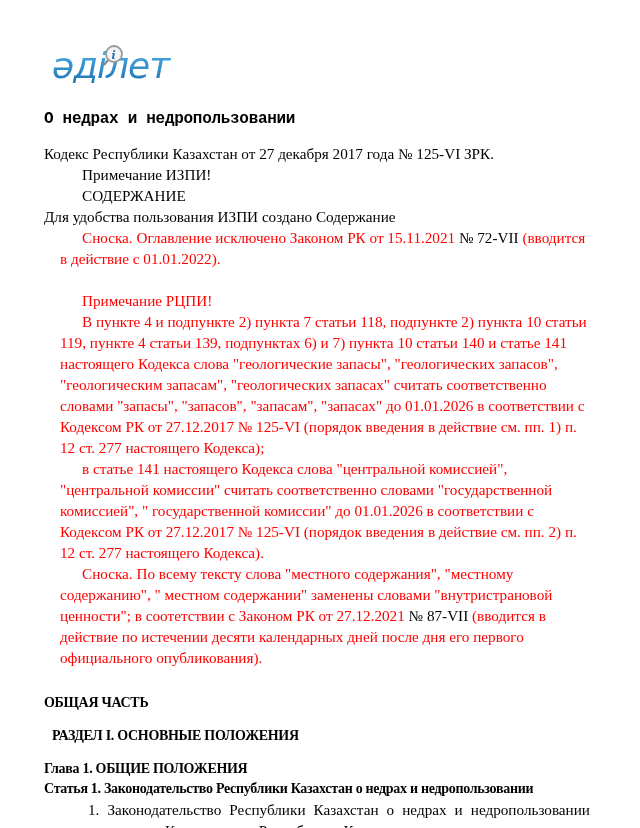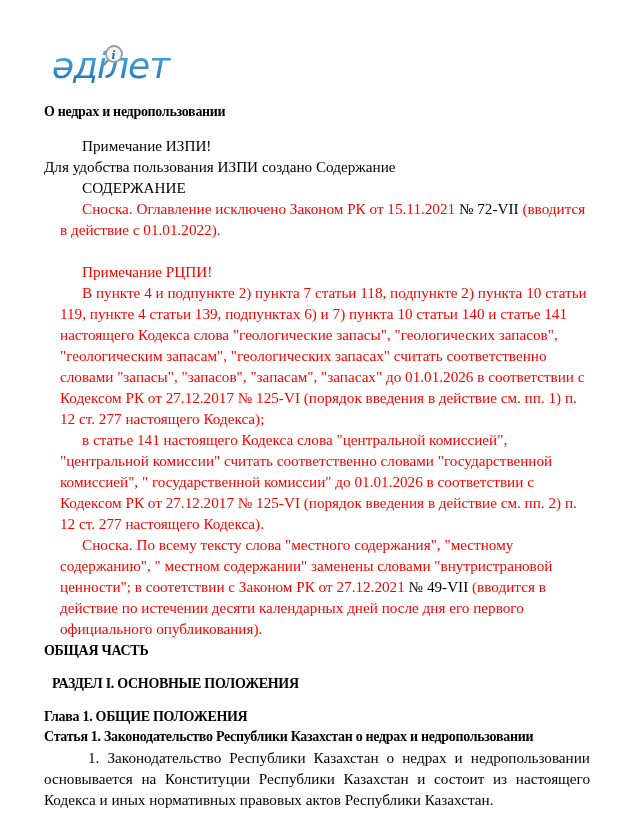--- a/index.html
+++ b/index.html
@@ -1,21 +1,21 @@
 <!DOCTYPE html>
 <html><head>
   <meta charset="utf-8">
   <style>
     html, body { margin: 0; padding: 0; background: #ffffff; }
     body { width: 640px; height: 828px; overflow: hidden; position: relative;
            font-family: "Liberation Serif", serif; color: #000; }
     .logo { position: absolute; left: 52px; top: 40px; height: 44px; width: 130px; }
     .logo svg { display: block; }
     .doc { position: absolute; left: 44px; top: 94px; width: 546px; font-size: 15.2px; line-height: 21px; }
-    .title { font-weight: bold; font-size: 14px; letter-spacing: -0.3px; margin: 7px 0 13px 0; }
+    .title { font-weight: bold; font-size: 16px; letter-spacing: -0.3px; margin: 15px 0 13px 0; font-family: Liberation Mono, monospace; }
     .p { margin: 0; }
     .ind { text-indent: 22px; margin-left: 16px; }
     .ind2 { text-indent: 44px; }
     .red { color: #ff0000; }
     .blk { color: #000; }
     .gap { height: 21px; }
     .h { font-weight: bold; font-size: 14px; letter-spacing: -0.3px; margin: 0; line-height: 20px; }
     .h1 { margin-top: 12px; }
     .hh { margin-top: 11px; }
     .just { text-align: justify; text-align-last: left; }
@@ -33,29 +33,30 @@
     </defs>
     <text x="0" y="38" font-family="DejaVu Sans, sans-serif" font-size="36" font-style="italic" fill="url(#lg)" letter-spacing="-1">әділет</text>
     <circle cx="62" cy="14" r="8" fill="#f4f4f4" stroke="#9a9a9a" stroke-width="1.8"></circle>
     <line x1="56" y1="20" x2="52" y2="25" stroke="#8a8a8a" stroke-width="2.2"></line>
     <text x="59.5" y="19" font-family="DejaVu Serif, serif" font-size="11" font-style="italic" font-weight="bold" fill="#1d6fae">i</text>
   </svg>
 </div>
 
 <div class="doc">
   <p class="title">О недрах и недропользовании</p>
+  <p class="p">Кодекс Республики Казахстан от 27 декабря 2017 года № 125-VI ЗРК.</p>
   <p class="p ind">Примечание ИЗПИ!</p>
+  <p class="p ind">СОДЕРЖАНИЕ</p>
   <p class="p">Для удобства пользования ИЗПИ создано Содержание</p>
-  <p class="p ind">СОДЕРЖАНИЕ</p>
   <p class="p ind red"><span>Сноска. Оглавление исключено Законом РК от 15.11.2021 </span><span class="blk">№ 72-VII</span><span> (вводится в действие с 01.01.2022).</span></p>
   <div class="gap"></div>
   <p class="p ind red">Примечание РЦПИ!</p>
   <p class="p ind red">В пункте 4 и подпункте 2) пункта 7 статьи 118, подпункте 2) пункта 10 статьи 119, пункте 4 статьи 139, подпунктах 6) и 7) пункта 10 статьи 140 и статье 141 настоящего Кодекса слова "геологические запасы", "геологических запасов", "геологическим запасам", "геологических запасах" считать соответственно словами "запасы", "запасов", "запасам", "запасах" до 01.01.2026 в соответствии с Кодексом РК от 27.12.2017 № 125-VI (порядок введения в действие см. пп. 1) п. 12 ст. 277 настоящего Кодекса);</p>
   <p class="p ind red">в статье 141 настоящего Кодекса слова "центральной комиссией", "центральной комиссии" считать соответственно словами "государственной комиссией", " государственной комиссии" до 01.01.2026 в соответствии с Кодексом РК от 27.12.2017 № 125-VI (порядок введения в действие см. пп. 2) п. 12 ст. 277 настоящего Кодекса).</p>
-  <p class="p ind red"><span>Сноска. По всему тексту слова "местного содержания", "местному содержанию", " местном содержании" заменены словами "внутристрановой ценности"; в соотетствии с Законом РК от 27.12.2021 </span><span class="blk">№ 49-VII</span><span> (вводится в действие по истечении десяти календарных дней после дня его первого официального опубликования).</span></p>
+  <p class="p ind red"><span>Сноска. По всему тексту слова "местного содержания", "местному содержанию", " местном содержании" заменены словами "внутристрановой ценности"; в соотетствии с Законом РК от 27.12.2021 </span><span class="blk">№ 87-VII</span><span> (вводится в действие по истечении десяти календарных дней после дня его первого официального опубликования).</span></p>
 
-  <p class="h h1" style="margin-top:2px;">ОБЩАЯ ЧАСТЬ</p>
+  <p class="h h1" style="margin-top:25px;">ОБЩАЯ ЧАСТЬ</p>
   <p class="h hh" style="margin-top:13px;margin-left:8px;">РАЗДЕЛ I. ОСНОВНЫЕ ПОЛОЖЕНИЯ</p>
   <p class="h hh" style="margin-top:13px;">Глава 1. ОБЩИЕ ПОЛОЖЕНИЯ</p>
   <p class="h hh" style="margin-top:0;">Статья 1. Законодательство Республики Казахстан о недрах и недропользовании</p>
   <p class="p ind2 just">1. Законодательство Республики Казахстан о недрах и недропользовании основывается на Конституции Республики Казахстан и состоит из настоящего Кодекса и иных нормативных правовых актов Республики Казахстан.</p>
 
 </div>
 
 </body></html>

